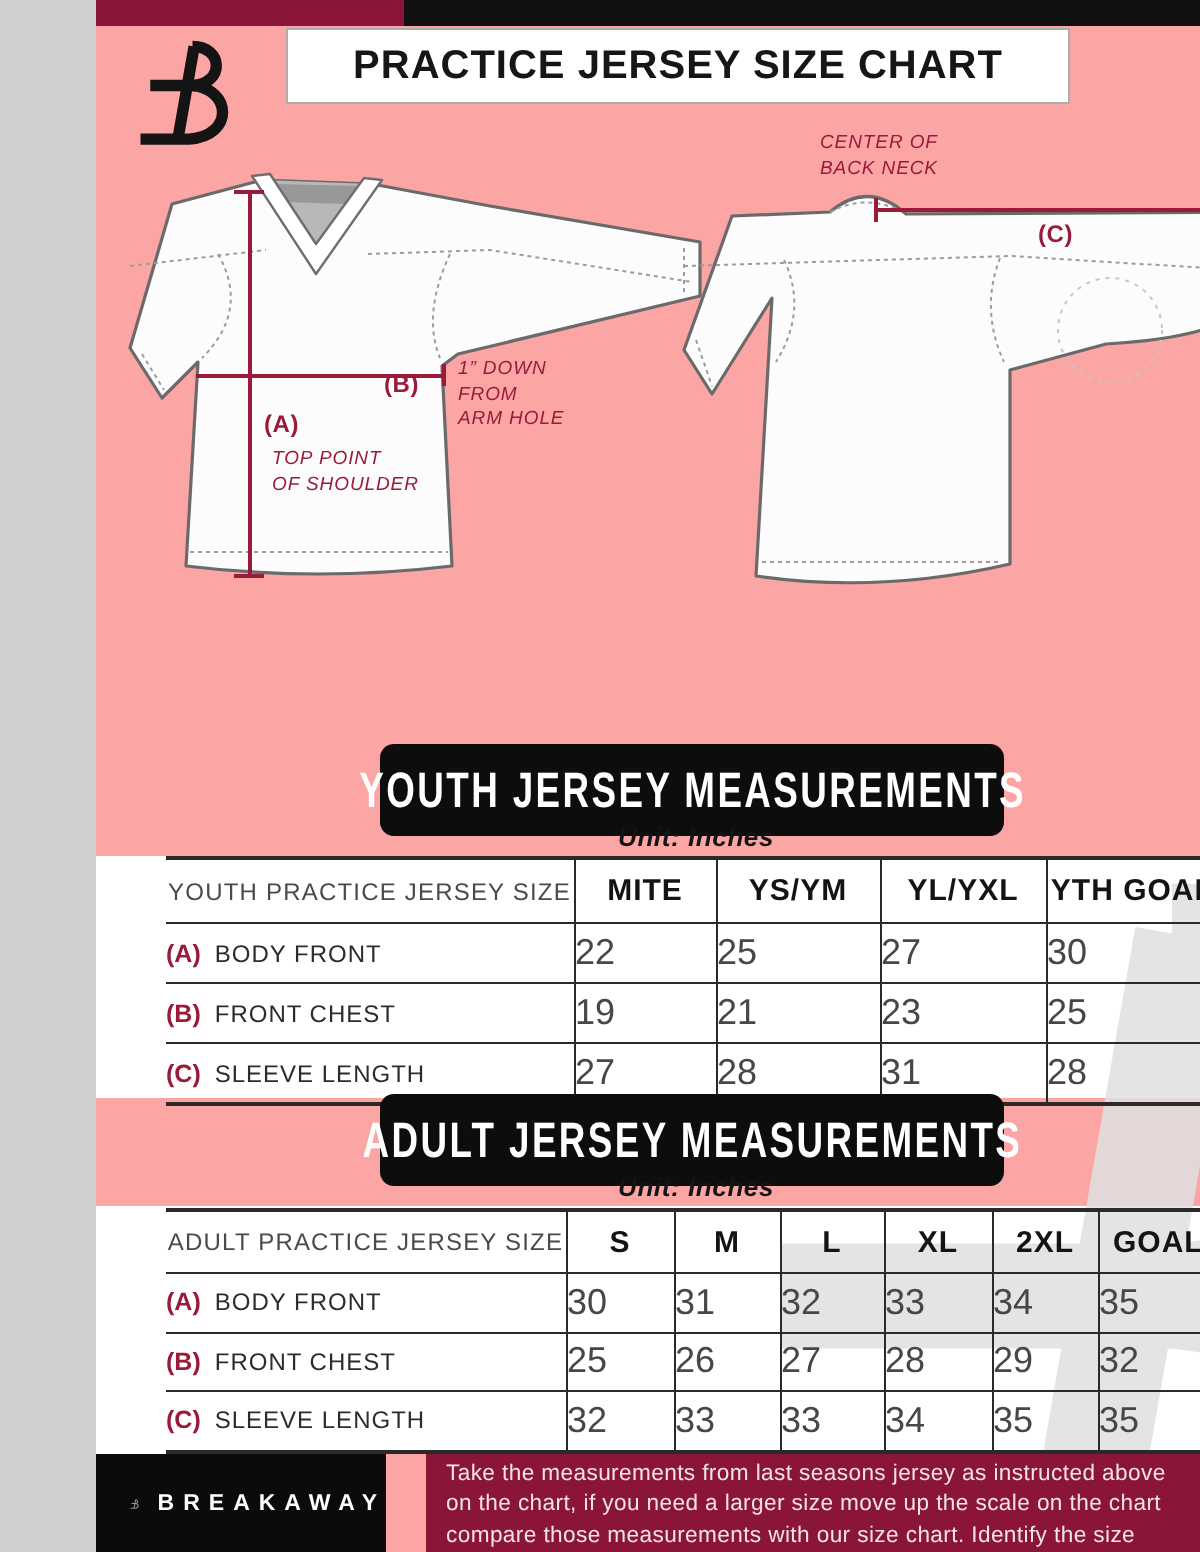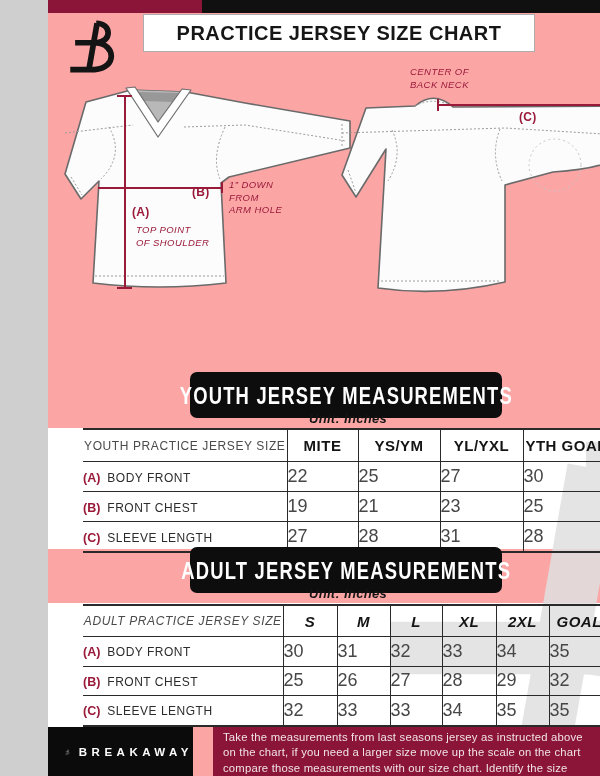--- a/index.html
+++ b/index.html
@@ -79,21 +79,21 @@
   table.meas th,table.meas td{padding:0;border:0;}
   table.meas th+th,table.meas td+td{border-left:1.4px solid #2a2a2a;}
   table.meas tr+tr td, table.meas tbody tr td{border-top:1.5px solid #2a2a2a;}
   th.lblcol{font-size:12px;font-weight:500;color:#4a4a4a;letter-spacing:.6px;text-align:center;}
   th.sizecol{font-size:15px;font-weight:700;color:#141414;letter-spacing:.5px;text-align:center;}
   td.rowlabel{text-align:left;padding-left:21px;white-space:nowrap;}
   td.rowlabel .key{color:#9a1a3a;font-weight:700;font-size:12.5px;margin-right:7px;}
   td.rowlabel .lbl{color:#2c2c2c;font-weight:500;font-size:12px;letter-spacing:.5px;}
   td.val{text-align:left;font-size:18px;color:#474747;}
   #youth-table th{height:31px;} #youth-table td{height:29px;}
-  #adult-table th{height:30px;font-style:italic;} #adult-table td{height:28.5px;}
+  #adult-table th{height:30px;} #adult-table td{height:28.5px;}
 
   
   #footer-black{
     left:0;top:727px;width:145px;height:49px;background:#0b0b0b;z-index:2;
     display:flex;align-items:center;
   }
   #footer-brand{color:#fdfdfd;font-size:11.5px;font-weight:700;letter-spacing:4.5px;margin-left:9px;}
   #footer-maroon{
     left:165px;top:727px;width:435px;height:49px;background:#8b1538;z-index:2;
     box-sizing:border-box;padding:3px 0 0 10px;

